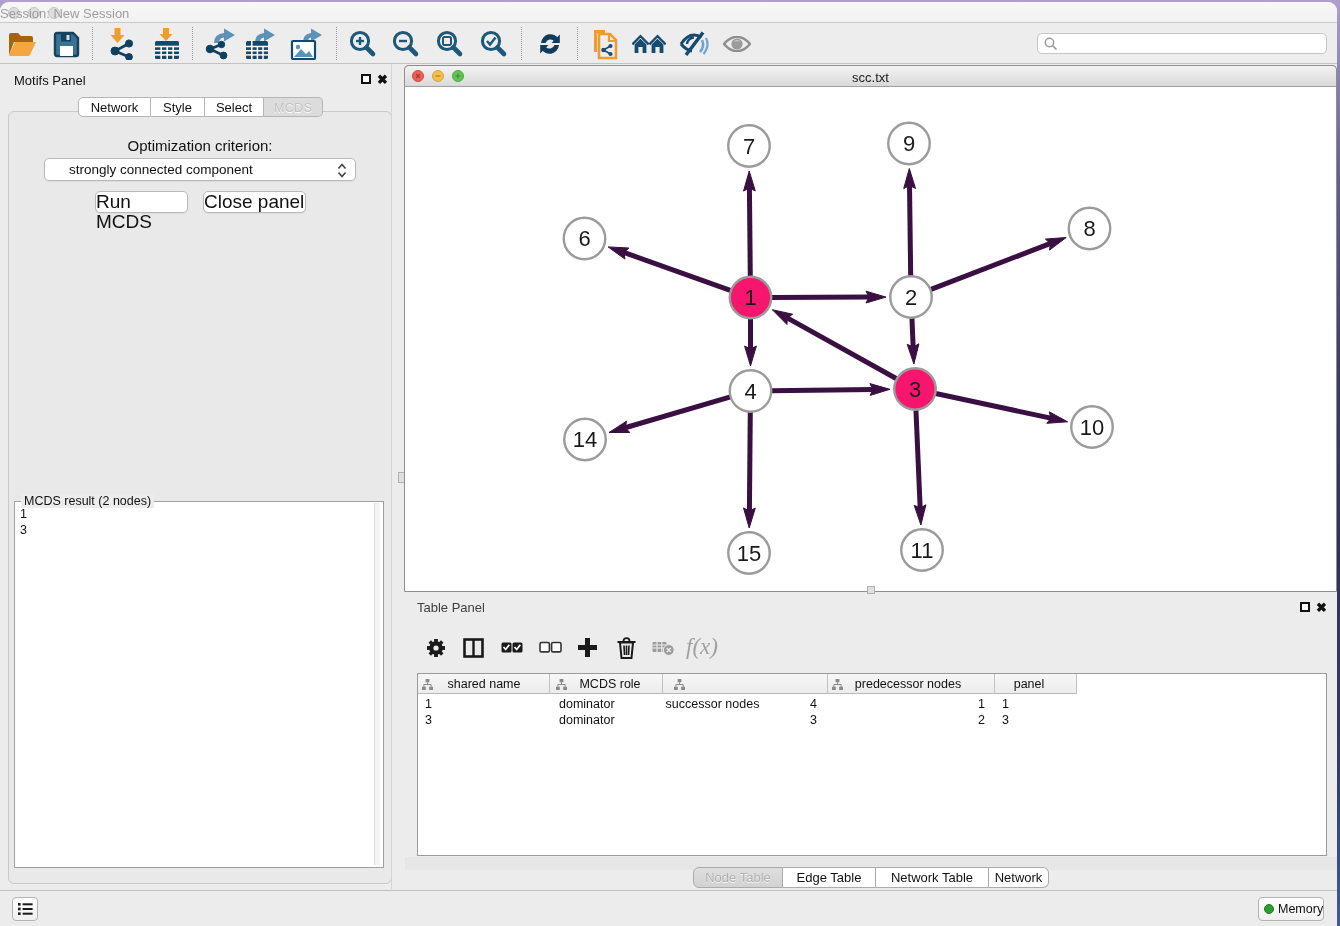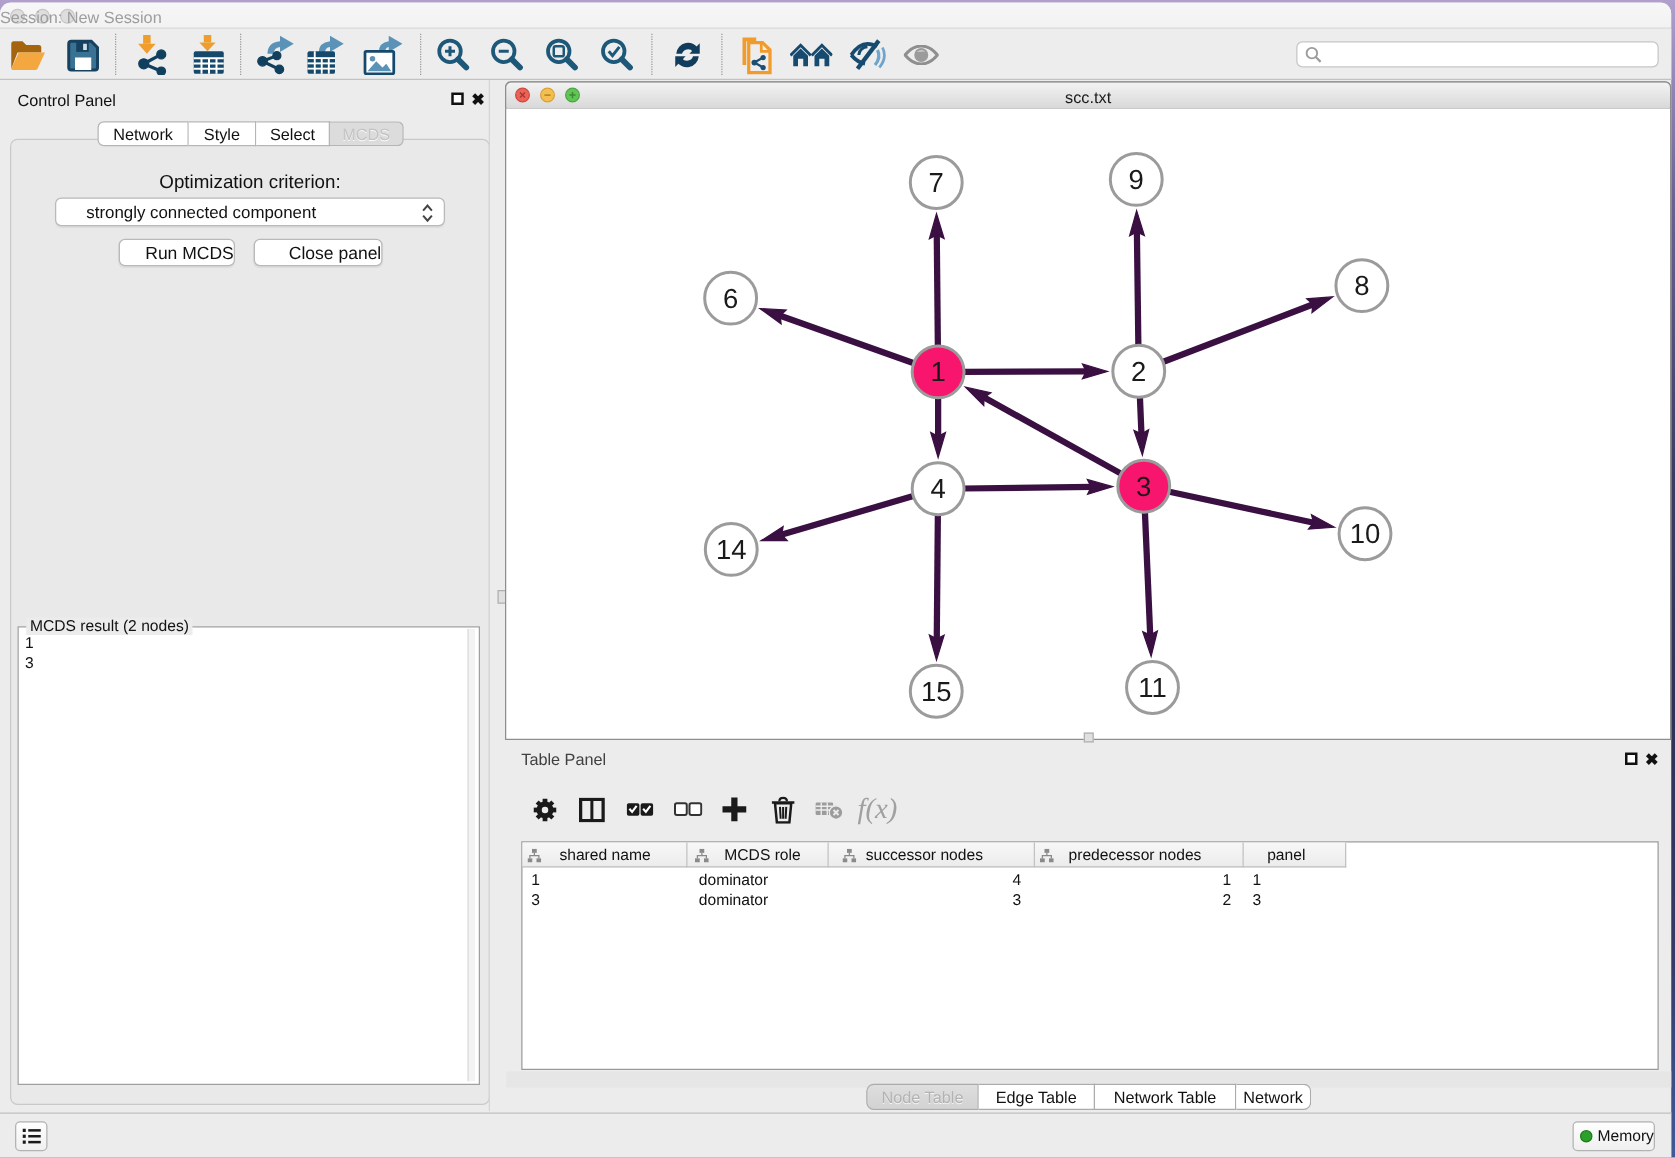--- a/index.html
+++ b/index.html
@@ -41,21 +41,21 @@
          font-size:13px; color:#111; text-align:center; line-height:19px; }
   #cp-box { position:absolute; left:8px; top:111px; width:384px; height:773px;
     background:#e9e9e9; border:1px solid #c9c9c9; border-radius:6px; }
   #opt-label { position:absolute; left:0; top:137px; width:400px; text-align:center;
     font-size:15px; color:#111; }
   #dropdown { position:absolute; left:44px; top:158px; width:312px; height:23px;
     background:#fff; border:1px solid #b9b9b9; border-radius:5px;
     font-size:13.5px; color:#111; line-height:21px; padding-left:24px;
     box-shadow:0 1px 1px rgba(0,0,0,0.06); }
   .cpbtn { position:absolute; top:191px; height:22px; background:#fff; border:1px solid #b9b9b9;
-    border-radius:5px; font-size:14px; color:#111; text-align:right; line-height:20px;
+    border-radius:5px; font-size:19px; color:#111; text-align:left; line-height:20px;
     box-shadow:0 1px 1px rgba(0,0,0,0.06); }
   #mcds-group { position:absolute; left:14px; top:501px; width:370px; height:367px;
     border:1px solid #a0a0a0; background:#fff; }
   #mcds-label { position:absolute; left:21px; top:494px; background:#ececec;
     font-size:12.5px; color:#111; padding:0 3px; }
   #mcds-text { position:absolute; left:20px; top:506px; font-size:12.5px; color:#111; line-height:16px; }
   #mcds-scroll { position:absolute; left:374px; top:503px; width:6px; height:362px;
     background:#f3f3f3; border-left:1px solid #dcdcdc; }
   
   #vdiv-line { position:absolute; left:391px; top:64px; width:1px; height:825px; background:#d5d5d5; }
@@ -260,21 +260,21 @@
 <svg class="abs" style="left:1044px;top:37px" width="14" height="14" viewBox="0 0 14 14">
  <circle cx="5.5" cy="5.5" r="4.2" fill="none" stroke="#9b9b9b" stroke-width="1.5"></circle>
  <line x1="8.8" y1="8.8" x2="12.5" y2="12.5" stroke="#9b9b9b" stroke-width="1.7"></line>
 </svg>
 <div id="searchbox"></div>
 <svg class="abs" style="left:1044px;top:37px;z-index:5" width="14" height="14" viewBox="0 0 14 14">
  <circle cx="5.5" cy="5.5" r="4.2" fill="none" stroke="#9b9b9b" stroke-width="1.5"></circle>
  <line x1="8.8" y1="8.8" x2="12.5" y2="12.5" stroke="#9b9b9b" stroke-width="1.7"></line>
 </svg>
 
-<div class="abs panel-title" style="left:14px;top:73px">Control Panel</div>
+<div class="abs panel-title" style="left:14px;top:73px">Motifs Panel</div>
 <div class="wbtn" style="left:361px;top:74px"></div>
 <div class="xbtn" style="left:377px;top:75px">✖</div>
 <div id="cp-box"></div>
 <div class="tab" style="left:78px;width:73px;border-radius:5px 0 0 5px;">Network</div>
 <div class="tab" style="left:151px;width:54px;border-left:none;">Style</div>
 <div class="tab" style="left:205px;width:59px;border-left:none;">Select</div>
 <div class="tab" style="left:264px;width:59px;border-left:none;border-radius:0 5px 5px 0;background:#dcdcdc;color:#c3c3c3;text-shadow:0 1px 0 #fafafa;">MCDS</div>
 <div id="opt-label">Optimization criterion:</div>
 <div id="dropdown">strongly connected component
   <svg class="abs" style="right:8px;top:4px" width="10" height="15" viewBox="0 0 10 15">
@@ -464,21 +464,21 @@
 <svg class="abs" style="left:832px;top:679px" width="11" height="11" viewBox="0 0 11 11">
     <g fill="#8a8a8a">
       <rect x="3.6" y="0" width="3.8" height="3.3"></rect>
       <rect x="0" y="7.7" width="3.8" height="3.3"></rect>
       <rect x="7.2" y="7.7" width="3.8" height="3.3"></rect>
     </g>
     <path d="M5.5,3.3 L5.5,5.5 M1.9,7.7 L1.9,5.5 L9.1,5.5 L9.1,7.7" fill="none" stroke="#8a8a8a" stroke-width="1"></path>
   </svg>
 <div class="hlabel" style="left:434px;width:100px;">shared name</div>
 <div class="hlabel" style="left:569px;width:82px;">MCDS role</div>
-<div class="hlabel" style="left:673px;width:133px;">successor nodes</div>
+<div class="hlabel" style="left:646px;width:133px;margin-top:20px;">successor nodes</div>
 <div class="hlabel" style="left:840px;width:136px;">predecessor nodes</div>
 <div class="hlabel" style="left:990px;width:78px;">panel</div>
 <div class="cell" style="left:425px;top:697px;">1</div>
 <div class="cell" style="left:559px;top:697px;">dominator</div>
 <div class="cell" style="left:737px;top:697px;width:80px;text-align:right;">4</div>
 <div class="cell" style="left:905px;top:697px;width:80px;text-align:right;">1</div>
 <div class="cell" style="left:1002px;top:697px;">1</div>
 <div class="cell" style="left:425px;top:713px;">3</div>
 <div class="cell" style="left:559px;top:713px;">dominator</div>
 <div class="cell" style="left:737px;top:713px;width:80px;text-align:right;">3</div>

